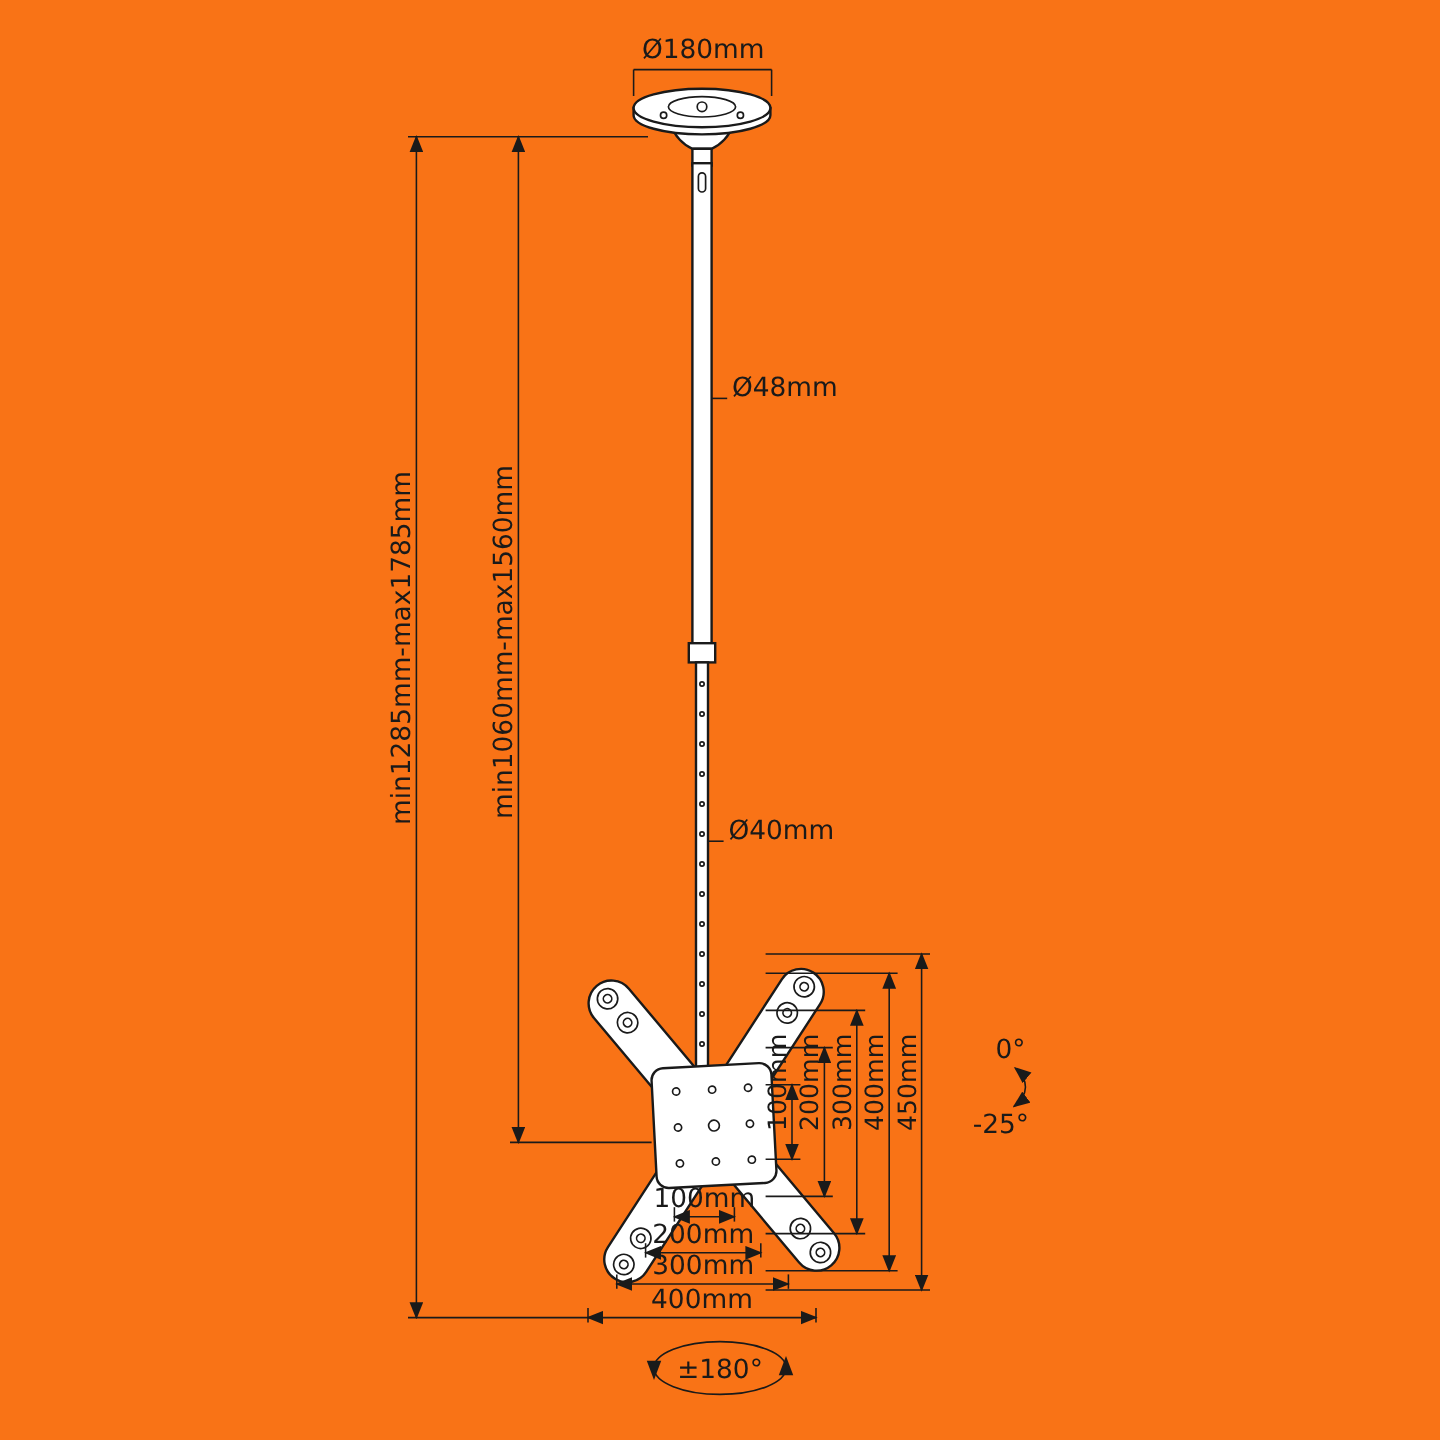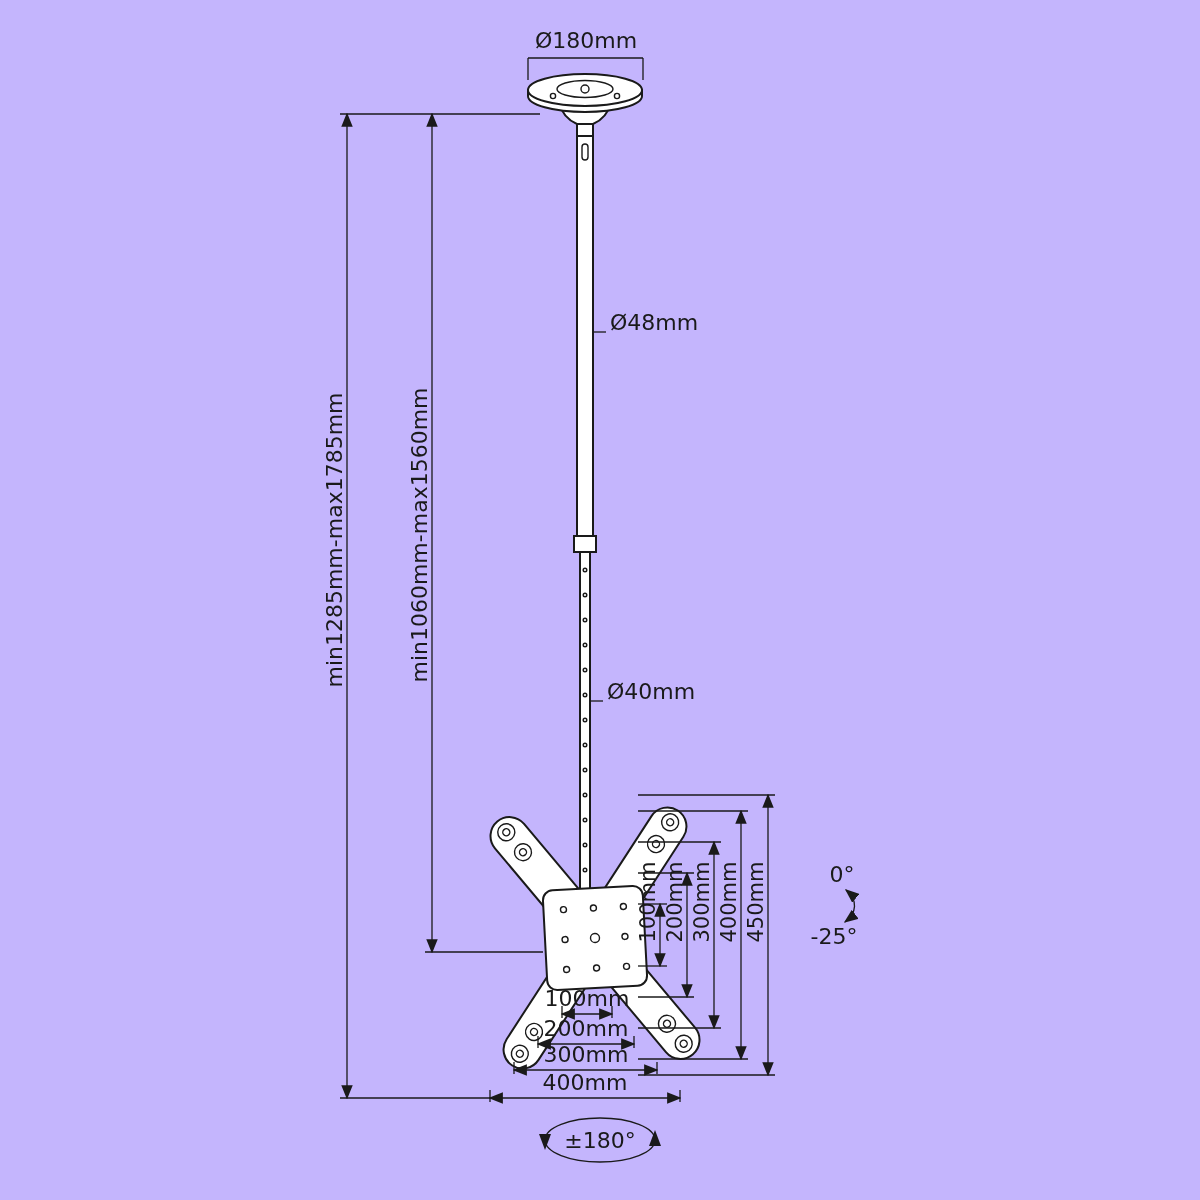--- a/index.html
+++ b/index.html
@@ -1,19 +1,19 @@
 <!DOCTYPE html>
 <html><head>
 <meta charset="utf-8">
 <style>
   html,body{margin:0;padding:0;background:#ffffff;}
   .canvas{
     position:relative;
     width:1200px;height:1200px;
-    background:#c4b5fd;
+    background:#f97316;
     font-family:"DejaVu Sans","Liberation Sans",sans-serif;
     overflow:hidden;
   }
   svg{position:absolute;left:0;top:0;}
   text{
     font-family:"DejaVu Sans","Liberation Sans",sans-serif;
     fill:#1a1a1a;
     font-size:22px;
   }
   .dim-label-v{font-size:21px;}

